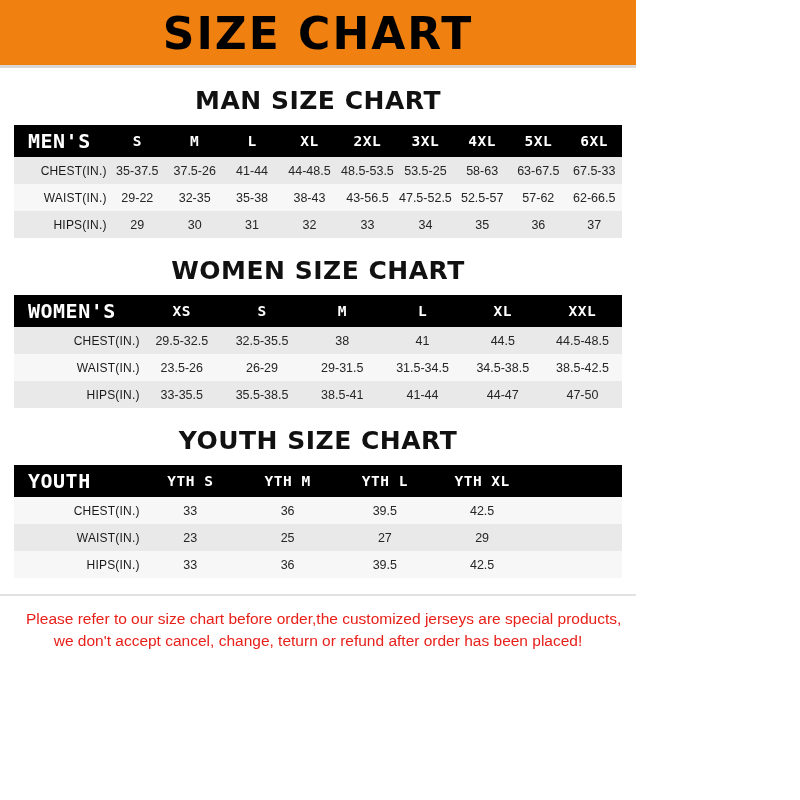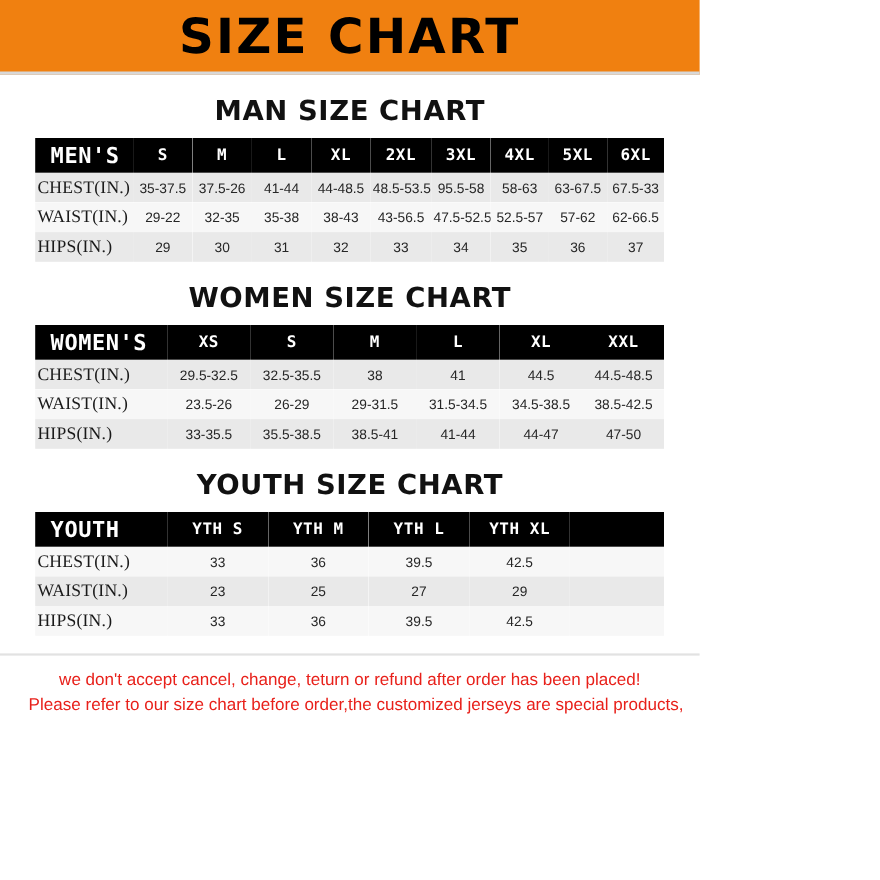--- a/index.html
+++ b/index.html
@@ -39,21 +39,21 @@
   }
   .banner::after {
     content: "";
     position: absolute;
     left: 0; right: 0; bottom: 0;
     height: 3px;
     background: #d8d8d8;
   }
 
   .content {
-    padding: 0 32px;
+    padding: 0 14px;
   }
 
   .section-title {
     text-align: center;
     font-family: "DejaVu Sans", sans-serif;
     font-weight: bold;
     font-size: 25px;
     color: #111111;
     letter-spacing: 0.5px;
     margin: 18px 0 10px 0;
@@ -84,24 +84,24 @@
     font-size: 14.5px;
     height: 32px;
     letter-spacing: 0.5px;
   }
   table.sz thead th.first {
     text-align: left;
     padding-left: 14px;
     font-size: 20px;
   }
   table.sz tbody td.first {
-    font-family: Liberation Serif, serif;
-    font-size: 16px;
+    font-family: Liberation Sans, sans-serif;
+    font-size: 12px;
     color: #1a1a1a;
-    text-align: left;
+    text-align: right;
     letter-spacing: 0.2px;
   }
   table.sz tbody tr.odd { background: #e9e9e9; }
   table.sz tbody tr.even { background: #f7f7f7; }
 
   .men thead th.first { font-size: 16px; }
 
   .footer-note {
     margin-top: 16px;
     border-top: 2px solid #e2e2e2;
@@ -153,21 +153,21 @@
         </tr>
       </thead>
       <tbody>
         <tr class="odd">
           <td class="first">CHEST(IN.)</td>
           <td>35-37.5</td>
           <td>37.5-26</td>
           <td>41-44</td>
           <td>44-48.5</td>
           <td>48.5-53.5</td>
-          <td>95.5-58</td>
+          <td>53.5-25</td>
           <td>58-63</td>
           <td>63-67.5</td>
           <td>67.5-33</td>
         </tr>
         <tr class="even">
           <td class="first">WAIST(IN.)</td>
           <td>29-22</td>
           <td>32-35</td>
           <td>35-38</td>
           <td>38-43</td>
@@ -289,17 +289,17 @@
           <td>39.5</td>
           <td>42.5</td>
           <td></td>
         </tr>
       </tbody>
     </table>
 
   </div>
 
   <div class="footer-note">
+    <div>Please refer to our size chart before order,the customized jerseys are special products,</div>
     <div>we don't accept cancel, change, teturn or refund after order has been placed!</div>
-    <div>Please refer to our size chart before order,the customized jerseys are special products,</div>
   </div>
 
 </div>
 
 </body></html>

